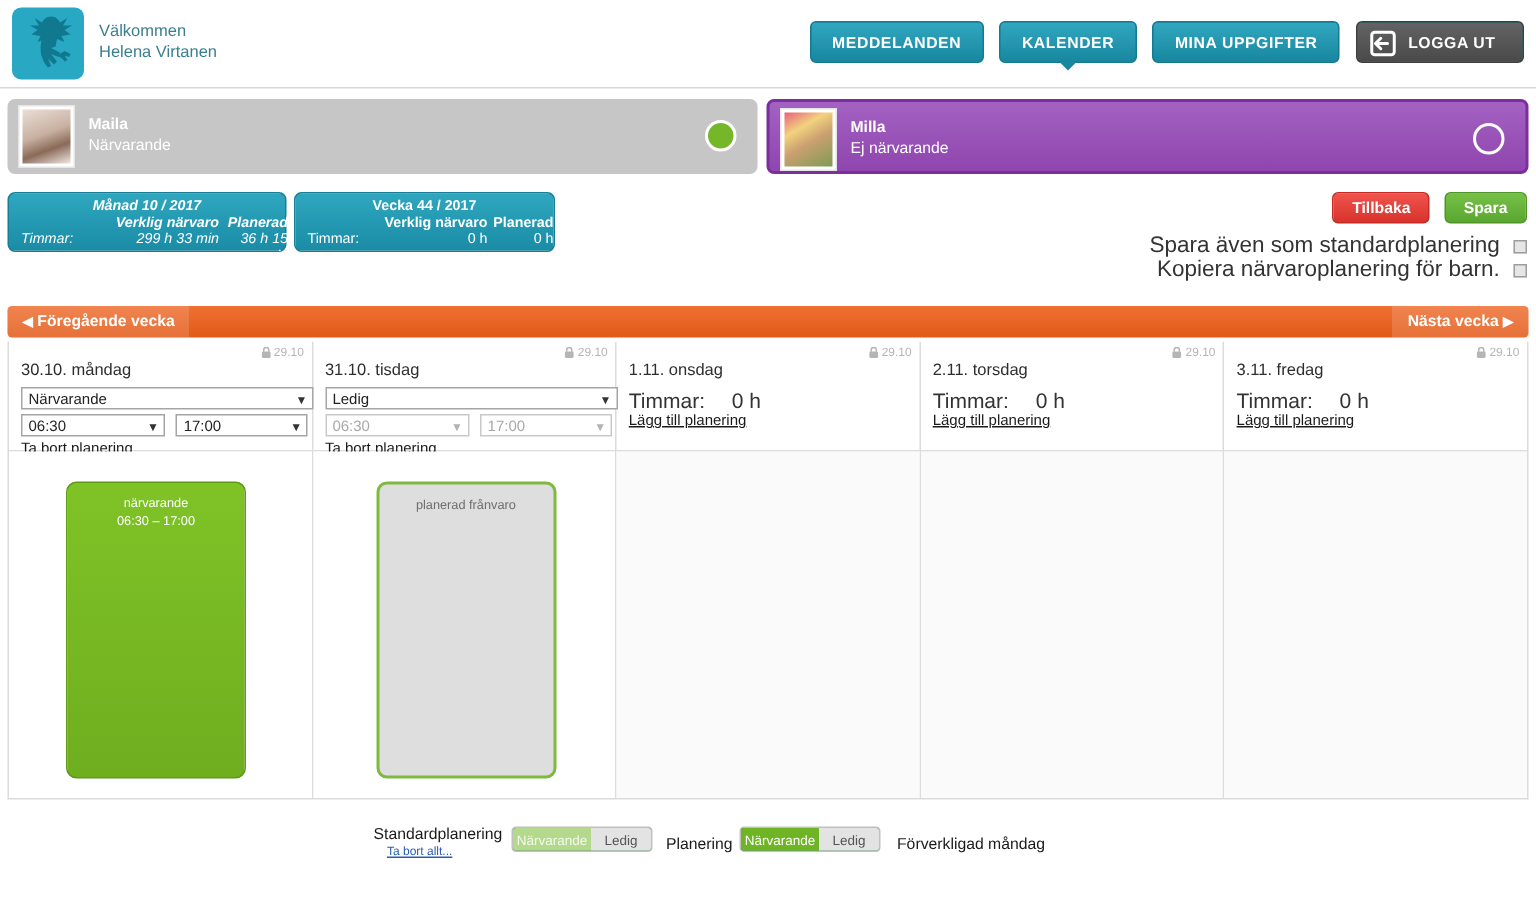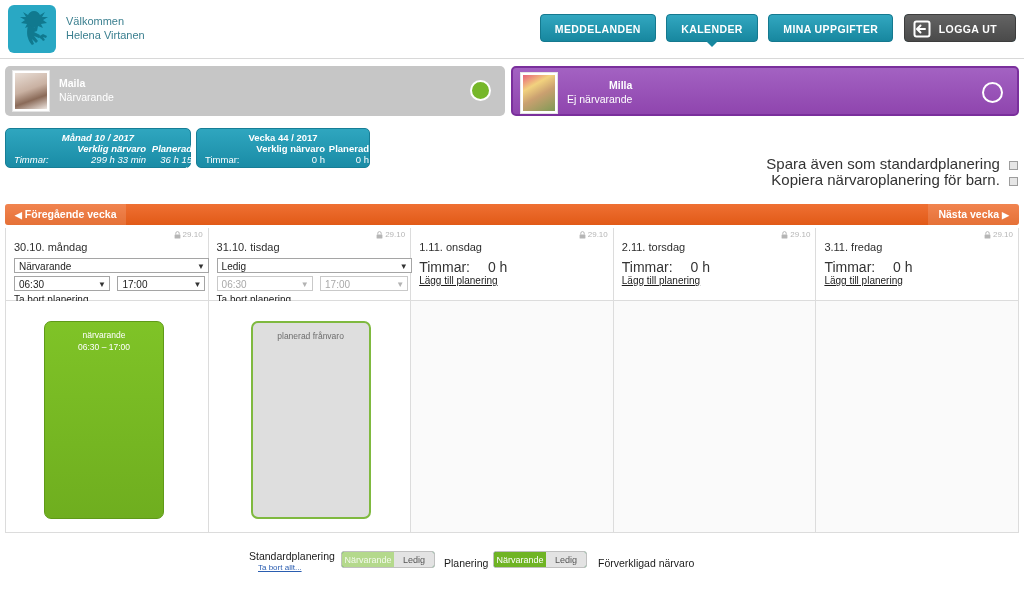--- a/index.html
+++ b/index.html
@@ -55,21 +55,20 @@
 
   
   .childbar {
     position: absolute; top: 66px; height: 50px; border-radius: 5px;
   }
   .child-a { left: 5px; width: 500px; background: #c6c6c6; }
   .child-b {
     left: 511px; width: 508px; background: #9a52b8;
     border: 2px solid #7a2f9c;
     background-image: linear-gradient(#a362c2, #8f45ae);
-    text-align: right;
   }
   .child-photo {
     position: absolute; left: 7px; top: 4px; width: 38px; height: 42px;
     background: #fff; border: 1px solid #e5e5e5; padding: 2px;
   }
   .child-photo i { display: block; width: 100%; height: 100%; }
   .ph-a { background: linear-gradient(160deg,#e9ded6 0%,#c9b1a2 45%,#8a6a58 70%,#efe7e2 100%); }
   .ph-b { background: linear-gradient(150deg,#e8627a 0%,#f2d27e 30%,#caa070 55%,#7e9a55 100%); }
   .child-txt {
     position: absolute; left: 54px; top: 10px; color: #ffffff;
@@ -285,20 +284,24 @@
 
   <div class="statbox stat-2">
     <div class="st-title">Vecka 44 / 2017</div>
     <div class="st-hdr-a" style="left:48px;width:80px;">Verklig närvaro</div>
     <div class="st-hdr-a" style="left:128px;width:44px;">Planerad</div>
     <div class="st-lbl">Timmar:</div>
     <div class="st-val-a" style="left:48px;width:80px;">0 h</div>
     <div class="st-val-a" style="left:128px;width:44px;">0 h</div>
   </div>
 
+  <div class="savebtns">
+    <div class="sbtn sbtn-back">Tillbaka</div>
+    <div class="sbtn sbtn-save">Spara</div>
+  </div>
   <div class="cbrow cb1">
     <span>Spara även som standardplanering</span>
     <span class="box"></span>
   </div>
   <div class="cbrow cb2">
     <span>Kopiera närvaroplanering för barn.</span>
     <span class="box"></span>
   </div>
 
   <div class="weeknav">
@@ -445,16 +448,16 @@
 
     <div class="toggle tg-std-top">
       <span class="tg-on">Närvarande</span><span class="tg-off">Ledig</span>
     </div>
 
     <div class="lg-item lg-plan">Planering</div>
     <div class="toggle tg-plan">
       <span class="tg-on">Närvarande</span><span class="tg-off">Ledig</span>
     </div>
 
-    <div class="lg-item lg-real">Förverkligad närvaro</div>
+    <div class="lg-item lg-real">Förverkligad måndag</div>
   </div>
 
 </div>
 
 </body></html>

